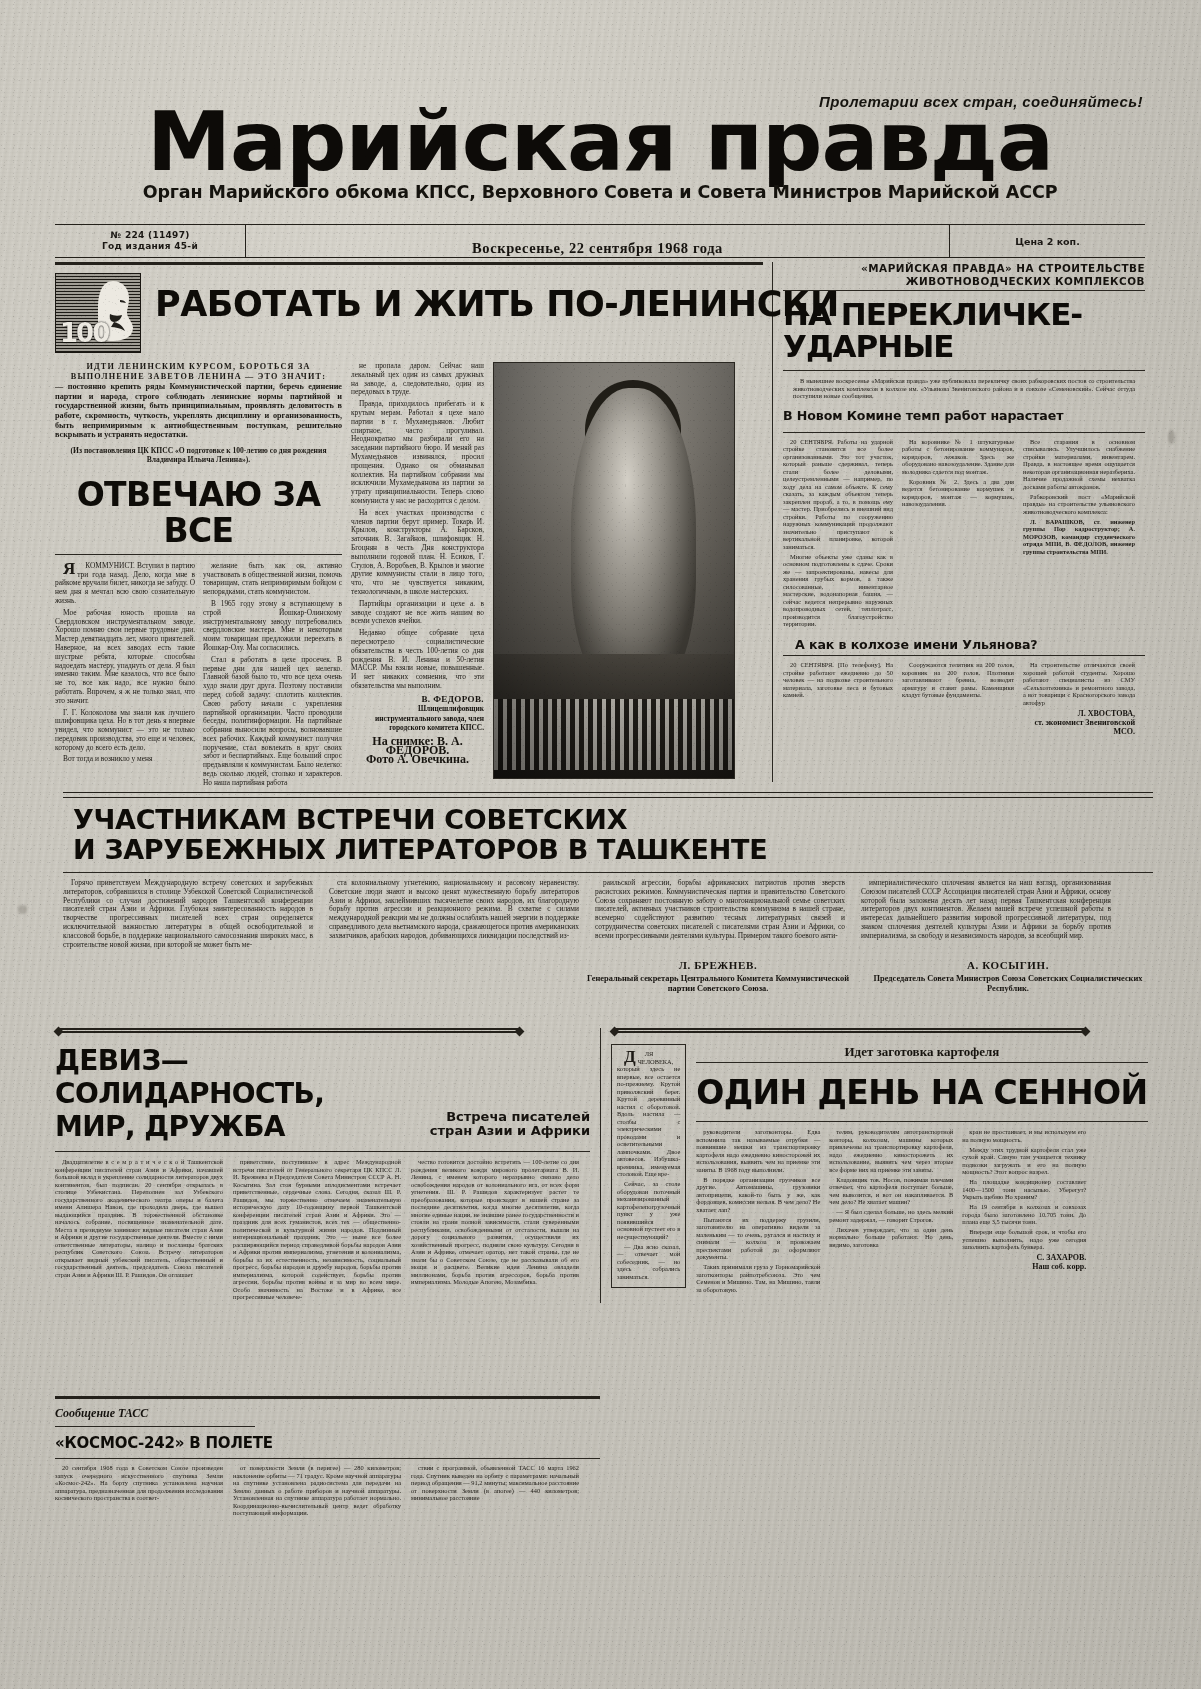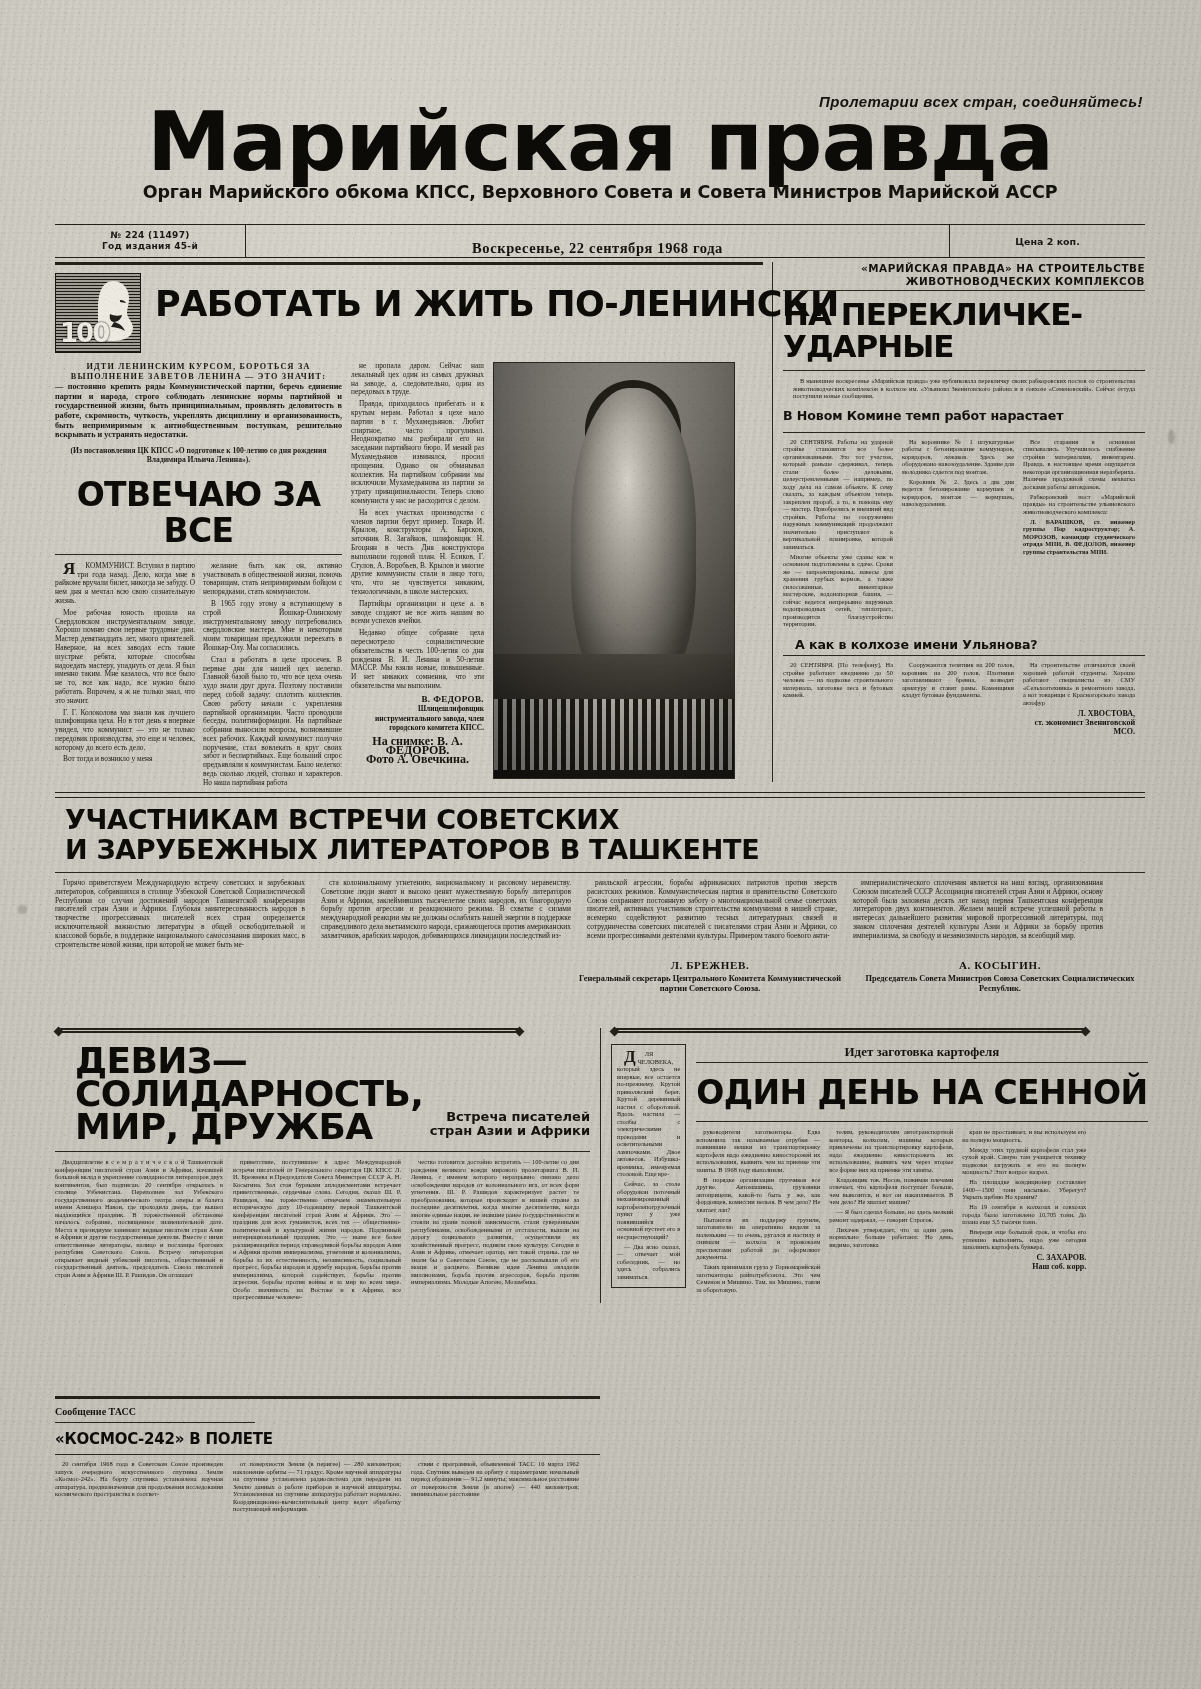--- a/index.html
+++ b/index.html
@@ -160,51 +160,51 @@
   .sub-kicker{
     font-family:"DejaVu Sans",sans-serif;font-weight:bold;font-size:10.4px;
     letter-spacing:.5px;text-align:right;line-height:13px;color:#16130f;
   }
   .sub-head{
     font-family:"DejaVu Sans",sans-serif;font-weight:bold;font-size:12.6px;
     color:#14110d;letter-spacing:-.1px;
   }
 
   
-  .tash{position:absolute;left:55px;top:792px;width:1090px;height:228px;}
+  .tash{position:absolute;left:63px;top:792px;width:1090px;height:228px;}
   .h-tash{
     font-family:"DejaVu Sans",sans-serif;font-weight:bold;
     font-size:27px;line-height:30px;letter-spacing:-.3px;color:#0e0c08;
   }
   .signblock{font-family:"Liberation Serif",serif;text-align:center;font-weight:bold;color:#16130f;}
   .signblock .nm{font-size:11px;letter-spacing:.6px;margin-bottom:3px;}
   .signblock .ttl{font-size:8.4px;line-height:10px;}
 
   
   .bot{position:absolute;left:55px;top:1028px;width:1090px;height:600px;}
   .h-devise{
     font-family:"DejaVu Sans",sans-serif;font-weight:bold;
-    font-size:36px;line-height:33px;letter-spacing:-.6px;color:#0e0c08;margin-left:20px;
+    font-size:28px;line-height:33px;letter-spacing:-.6px;color:#0e0c08;
   }
   .h-oneday{
     font-family:"DejaVu Sans",sans-serif;font-weight:bold;
     font-size:33px;letter-spacing:-.6px;color:#0d0b08;white-space:nowrap;
   }
   .meet-note{
     font-family:"DejaVu Sans",sans-serif;font-weight:bold;
     font-size:13px;line-height:14px;text-align:right;color:#16130f;
   }
   .potato-kicker{
     font-family:"Liberation Serif",serif;font-weight:bold;font-size:13px;
     text-align:center;color:#17140f;border-bottom:1.2px solid #2a2721;
     padding-bottom:2px;
   }
   .h-tass{
-    font-family:"Liberation Serif",serif;font-weight:bold;
-    font-size:10px;color:#16130f;
+    font-family:"Liberation Serif",serif;font-style:italic;font-weight:bold;
+    font-size:12px;color:#16130f;
   }
   .h-kosmos{
     font-family:"DejaVu Sans",sans-serif;font-weight:bold;font-size:15px;
     letter-spacing:-.2px;color:#0e0c08;
   }
   .ornament{
     height:7px;position:relative;margin:0 auto;
     background:linear-gradient(#24211b 0 1.6px,transparent 1.6px 3.2px,#24211b 3.2px 4.8px,transparent 4.8px);
   }
   .ornament::before,.ornament::after{

